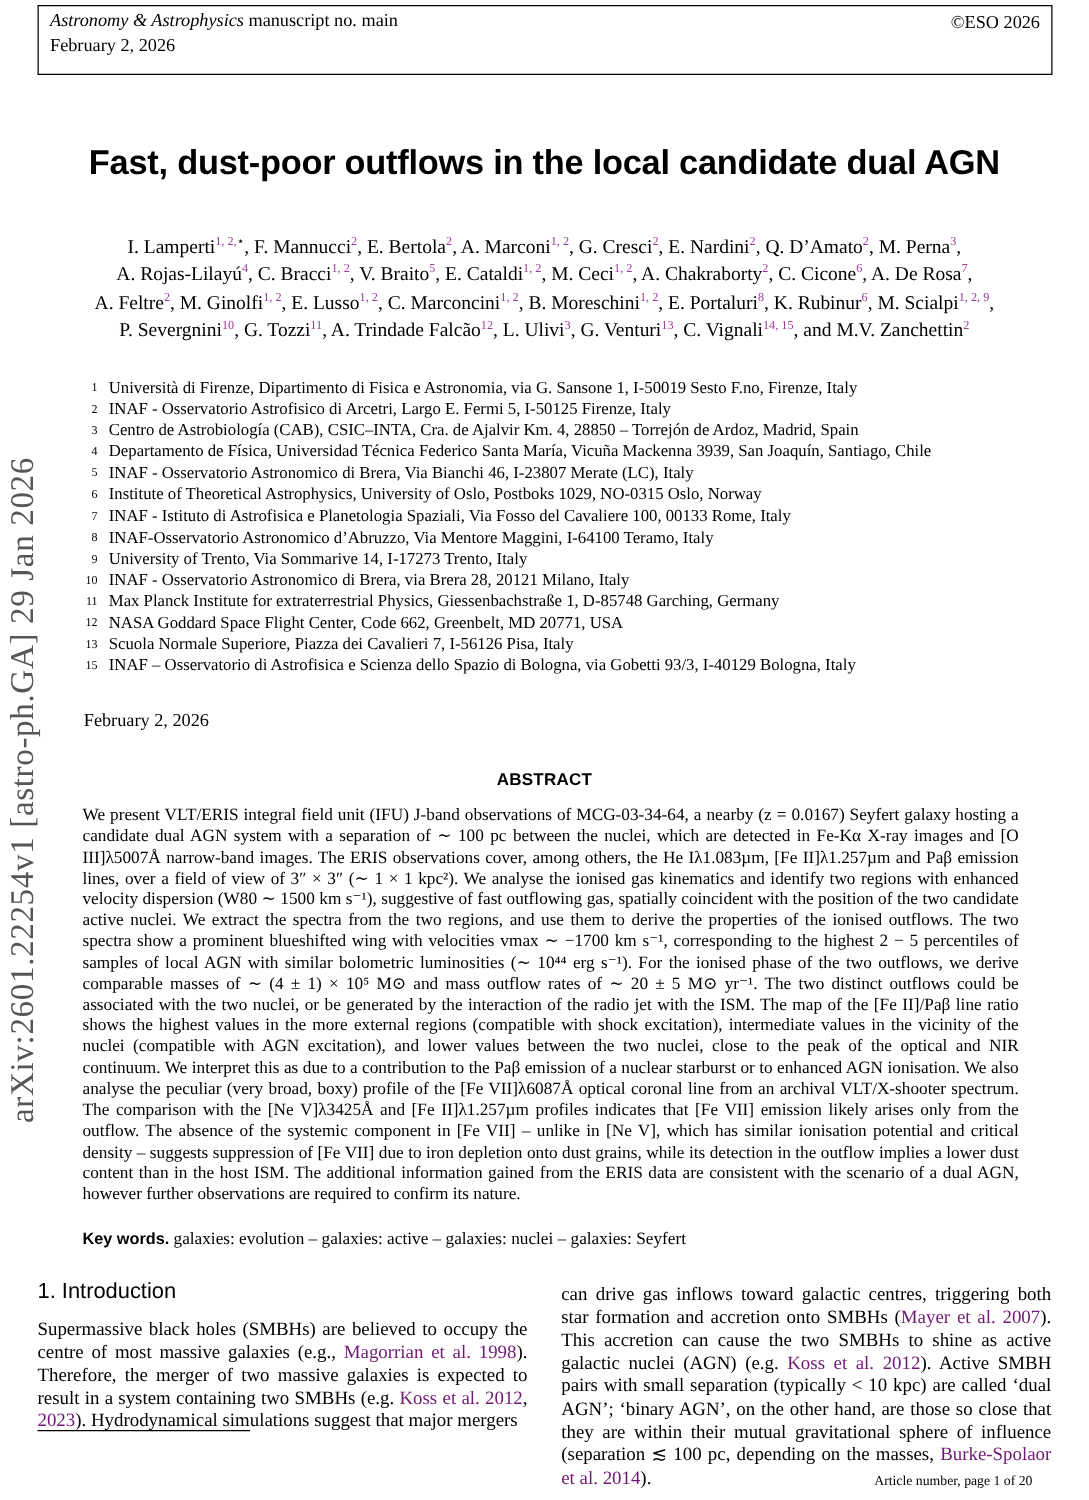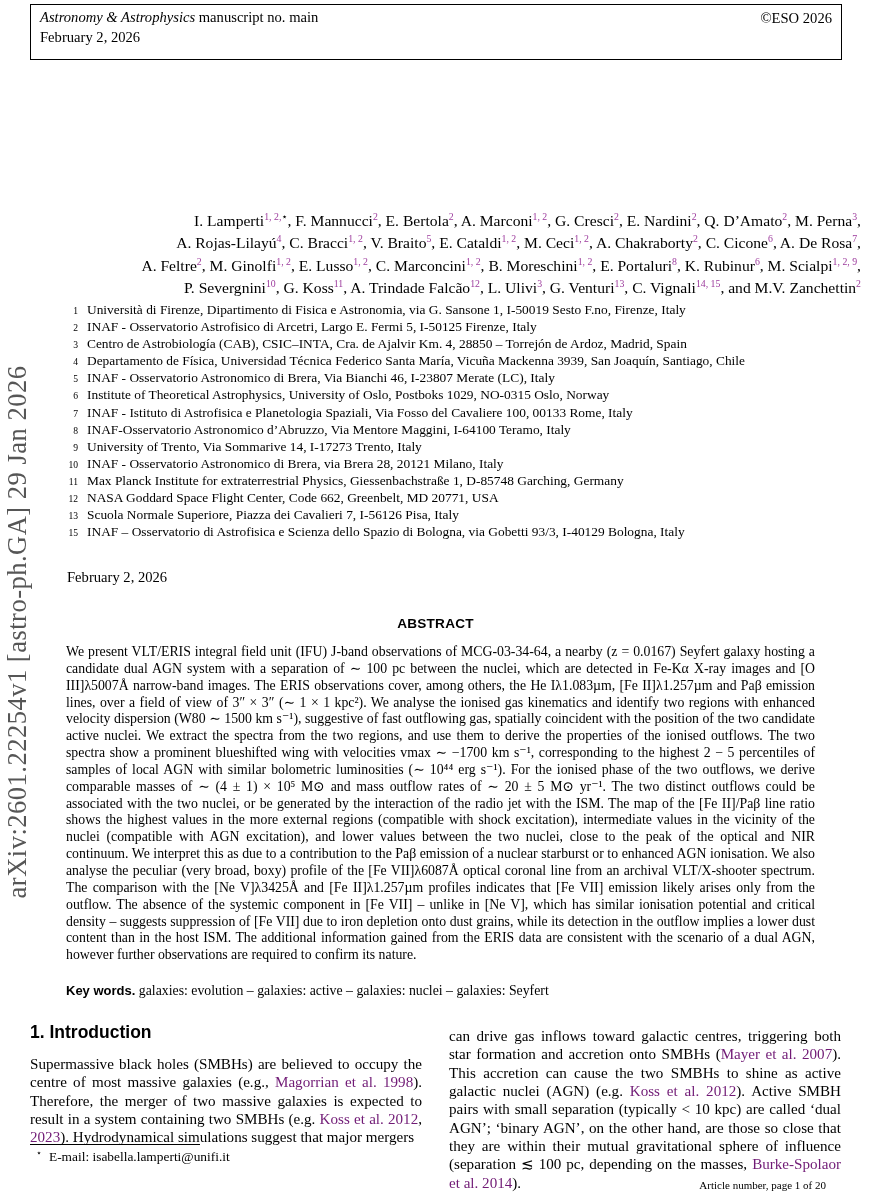--- a/index.html
+++ b/index.html
@@ -25,21 +25,21 @@
     font-size:26.5px;color:#565656;letter-spacing:0.5px;
   }
 
   .title{
     position:absolute;top:111px;left:30px;width:811px;text-align:center;
     font-family:"Liberation Sans","DejaVu Sans",sans-serif;
     font-weight:bold;font-size:27.5px;line-height:37px;letter-spacing:-0.2px;
   }
 
   .authors{
-    position:absolute;top:210px;left:10px;width:851px;text-align:right;
+    position:absolute;top:187px;left:10px;width:851px;text-align:center;
     font-size:15.6px;line-height:22.4px;
   }
   .authors sup{font-size:9.8px;}
 
   .affils{position:absolute;top:302px;left:56px;width:764px;font-size:13.4px;line-height:16.1px;}
   .affil-row{display:flex;}
   .affil-num{flex:none;width:22px;text-align:right;margin-right:9px;font-size:9.6px;padding-top:1px;}
   .affil-text{flex:1;}
 
   .dateline{position:absolute;top:569px;left:67px;font-size:14.6px;}
@@ -53,21 +53,21 @@
     font-size:13.8px;line-height:16.85px;text-align:justify;
   }
 
   .keywords{position:absolute;top:983px;left:66px;width:749px;font-size:13.8px;}
   .kw-label{font-family:"Liberation Sans","DejaVu Sans",sans-serif;font-weight:bold;font-size:13px;margin-top:19px;}
 
   .col-left{position:absolute;top:1022px;left:30px;width:392px;}
   .col-right{position:absolute;top:1027px;left:449px;width:392px;}
   .section-heading{
     font-family:"Liberation Sans","DejaVu Sans",sans-serif;
-    font-weight:bold;font-size:17.5px;margin:0 0 12px 0;
+    font-weight:normal;font-size:17.5px;margin:0 0 12px 0;
   }
   .body-par{font-size:15.1px;line-height:18.35px;text-align:justify;}
 
   .footnote{position:absolute;top:1144px;left:30px;width:392px;font-size:13.4px;line-height:17px;}
   .footnote-rule{border-top:1.2px solid #000;width:170px;margin-bottom:3px;}
   .footnote sup{font-size:9.5px;margin-right:7px;margin-left:6px;}
 
   .page-footer{position:absolute;top:1179px;left:434px;width:392px;text-align:right;font-size:11px;}
 </style>
 </head>
@@ -75,27 +75,28 @@
 
 <div class="header-box">
   <div><span class="it">Astronomy &amp; Astrophysics</span><span> manuscript no. main</span></div>
   <div>February 2, 2026</div>
   <div class="copyright">©ESO 2026</div>
 </div>
 
 <div class="arxiv-stamp">arXiv:2601.22254v1 [astro-ph.GA] 29 Jan 2026</div>
 
 <div class="title">
+  <div>Fast, dust-poor outflows in the local candidate dual AGN</div>
 </div>
 
 <div class="authors">
   <div><span>I. Lamperti</span><sup class="accent">1, 2,</sup><sup>⋆</sup><span>, F. Mannucci</span><sup class="accent">2</sup><span>, E. Bertola</span><sup class="accent">2</sup><span>, A. Marconi</span><sup class="accent">1, 2</sup><span>, G. Cresci</span><sup class="accent">2</sup><span>, E. Nardini</span><sup class="accent">2</sup><span>, Q. D’Amato</span><sup class="accent">2</sup><span>, M. Perna</span><sup class="accent">3</sup><span>,</span></div>
   <div><span>A. Rojas-Lilayú</span><sup class="accent">4</sup><span>, C. Bracci</span><sup class="accent">1, 2</sup><span>, V. Braito</span><sup class="accent">5</sup><span>, E. Cataldi</span><sup class="accent">1, 2</sup><span>, M. Ceci</span><sup class="accent">1, 2</sup><span>, A. Chakraborty</span><sup class="accent">2</sup><span>, C. Cicone</span><sup class="accent">6</sup><span>, A. De Rosa</span><sup class="accent">7</sup><span>,</span></div>
   <div><span>A. Feltre</span><sup class="accent">2</sup><span>, M. Ginolfi</span><sup class="accent">1, 2</sup><span>, E. Lusso</span><sup class="accent">1, 2</sup><span>, C. Marconcini</span><sup class="accent">1, 2</sup><span>, B. Moreschini</span><sup class="accent">1, 2</sup><span>, E. Portaluri</span><sup class="accent">8</sup><span>, K. Rubinur</span><sup class="accent">6</sup><span>, M. Scialpi</span><sup class="accent">1, 2, 9</sup><span>,</span></div>
-  <div><span>P. Severgnini</span><sup class="accent">10</sup><span>, G. Koss</span><sup class="accent">11</sup><span>, A. Trindade Falcão</span><sup class="accent">12</sup><span>, L. Ulivi</span><sup class="accent">3</sup><span>, G. Venturi</span><sup class="accent">13</sup><span>, C. Vignali</span><sup class="accent">14, 15</sup><span>, and M.V. Zanchettin</span><sup class="accent">2</sup></div>
+  <div><span>P. Severgnini</span><sup class="accent">10</sup><span>, G. Tozzi</span><sup class="accent">11</sup><span>, A. Trindade Falcão</span><sup class="accent">12</sup><span>, L. Ulivi</span><sup class="accent">3</sup><span>, G. Venturi</span><sup class="accent">13</sup><span>, C. Vignali</span><sup class="accent">14, 15</sup><span>, and M.V. Zanchettin</span><sup class="accent">2</sup></div>
 </div>
 
 <div class="affils">
   <div class="affil-row">
       <span class="affil-num">1</span>
       <span class="affil-text">Università di Firenze, Dipartimento di Fisica e Astronomia, via G. Sansone 1, I-50019 Sesto F.no, Firenze, Italy</span>
     </div>
   <div class="affil-row">
       <span class="affil-num">2</span>
       <span class="affil-text">INAF - Osservatorio Astrofisico di Arcetri, Largo E. Fermi 5, I-50125 Firenze, Italy</span>
@@ -164,16 +165,15 @@
   <div class="section-heading">1. Introduction</div>
   <div class="body-par"><span>Supermassive black holes (SMBHs) are believed to occupy the centre of most massive galaxies (e.g., </span><span class="link">Magorrian et al. 1998</span><span>). Therefore, the merger of two massive galaxies is expected to result in a system containing two SMBHs (e.g. </span><span class="link">Koss et al. 2012</span><span>, </span><span class="link">2023</span><span>). Hydrodynamical simulations suggest that major mergers</span></div>
 </div>
 
 <div class="col-right">
   <div class="body-par"><span>can drive gas inflows toward galactic centres, triggering both star formation and accretion onto SMBHs (</span><span class="link">Mayer et al. 2007</span><span>). This accretion can cause the two SMBHs to shine as active galactic nuclei (AGN) (e.g. </span><span class="link">Koss et al. 2012</span><span>). Active SMBH pairs with small separation (typically &lt; 10 kpc) are called ‘dual AGN’; ‘binary AGN’, on the other hand, are those so close that they are within their mutual gravitational sphere of influence (separation ≲ 100 pc, depending on the masses, </span><span class="link">Burke-Spolaor et al. 2014</span><span>).</span></div>
 </div>
 
 <div class="footnote">
   <div class="footnote-rule"></div>
-  <div><sup>⋆</sup><span>E-mail: isabella.lamperti@unifi.it</span></div>
 </div>
 
 <div class="page-footer">Article number, page 1 of 20</div>
 
 </body></html>

